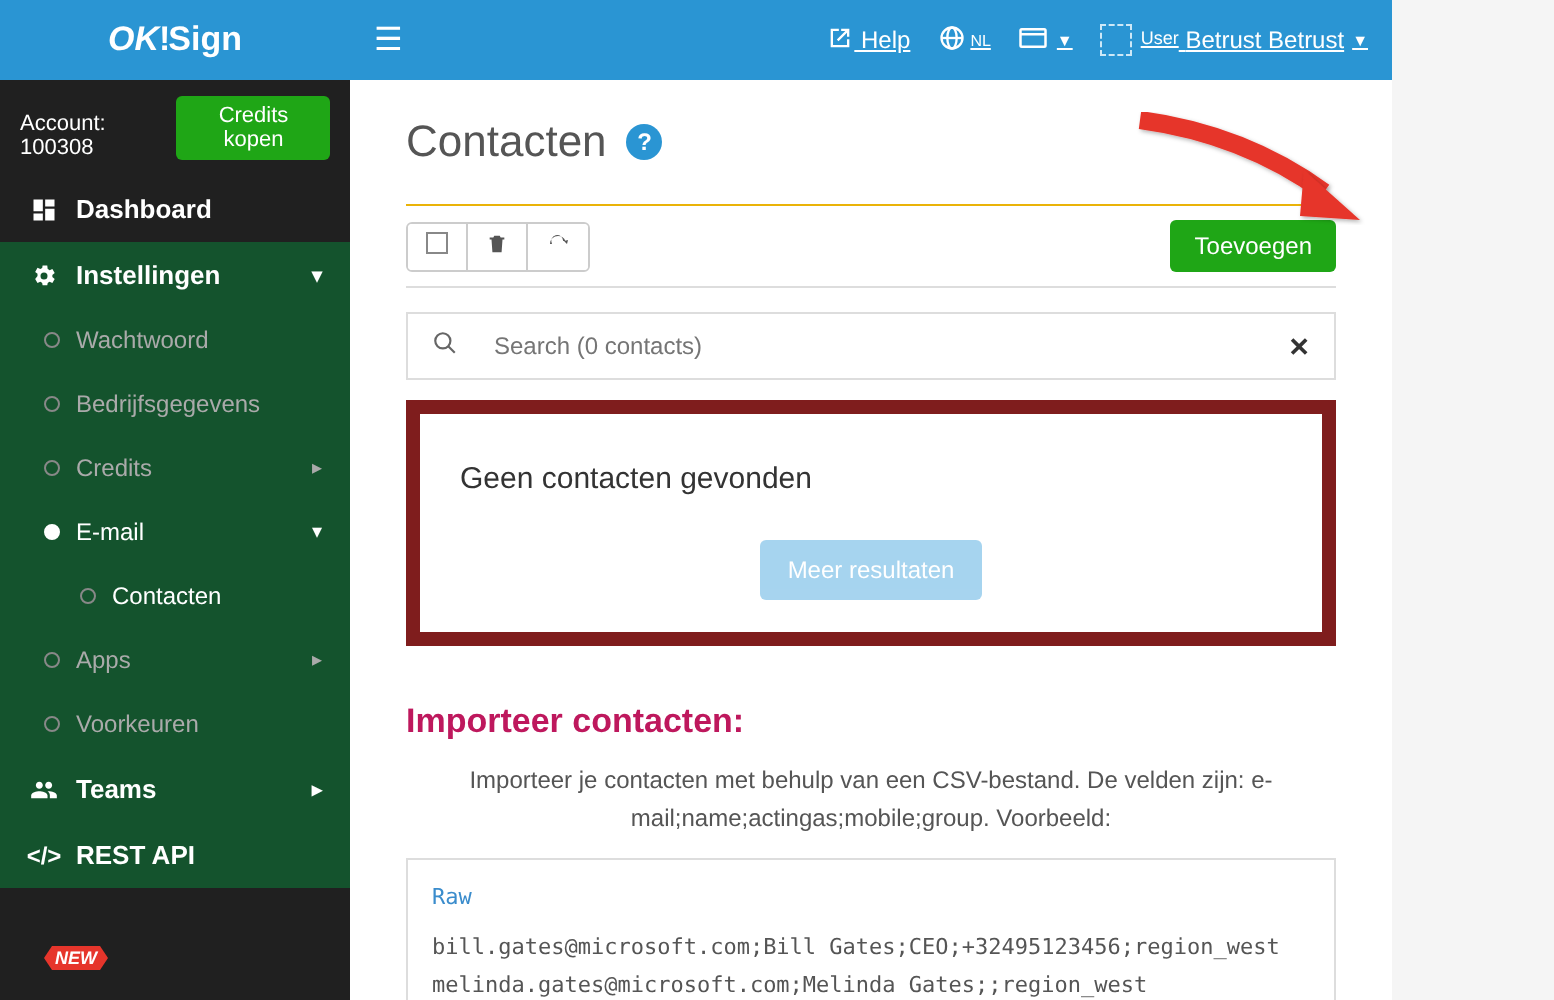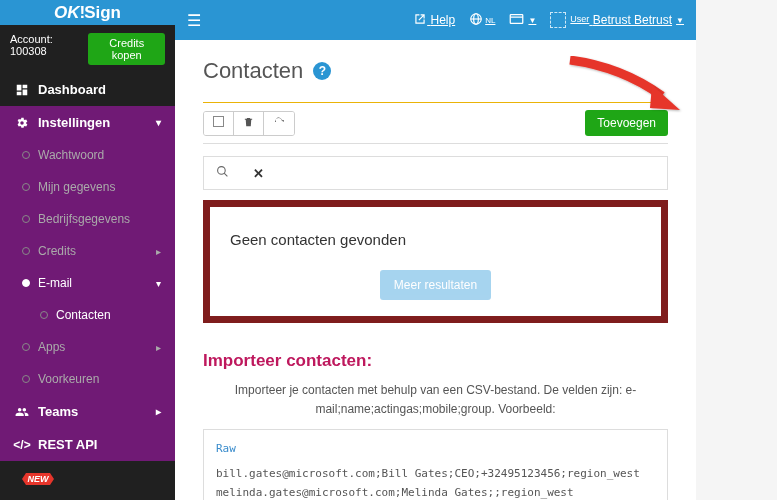--- a/index.html
+++ b/index.html
@@ -4,35 +4,35 @@
   <style>
     * { box-sizing: border-box; margin: 0; padding: 0; }
     body { font-family: -apple-system, BlinkMacSystemFont, "Segoe UI", Arial, sans-serif; font-size: 13px; color: #333; background: #f5f5f5; overflow: hidden; }
     .app { display: flex; height: 500px; width: 696px; }
     
     
     .sidebar { width: 175px; background: #202020; color: #ccc; display: flex; flex-direction: column; flex-shrink: 0; }
     .brand { background: #2a95d3; color: #fff; height: 40px; display: flex; align-items: center; justify-content: center; font-size: 17px; font-weight: 700; }
     .brand-ok { font-style: italic; }
     .brand-exc { letter-spacing: -1px; }
-    .account-row { display: flex; align-items: flex-start; justify-content: space-between; padding: 8px 10px; font-size: 11px; }
+    .account-row { display: flex; align-items: flex-end; justify-content: space-between; padding: 8px 10px; font-size: 11px; }
     .account-text { color: #fff; }
     .btn-green-sm { background: #1fa616; color: #fff; border: none; border-radius: 3px; padding: 4px 6px; font-size: 11px; cursor: pointer; }
     .nav { list-style: none; }
     .nav-item { display: flex; align-items: center; padding: 9px 14px; color: #ccc; font-size: 13px; cursor: pointer; }
     .nav-item.top { font-weight: 600; color: #fff; }
     .nav-item .ico { width: 16px; display: inline-flex; justify-content: center; margin-right: 8px; font-size: 12px; }
     .nav-item .chev { margin-left: auto; font-size: 10px; }
     .nav-sub .nav-item { padding-left: 22px; font-size: 12px; color: #aaa; }
     .nav-sub2 .nav-item { padding-left: 40px; font-size: 12px; }
     .nav-item.active-open { color: #fff; }
     .nav-item.active-leaf { color: #fff; }
     .circ { display: inline-block; width: 8px; height: 8px; border: 1.5px solid #888; border-radius: 50%; margin-right: 8px; }
     .circ.full { background: #fff; border-color: #fff; }
-    .separator-section { background: #701a75; }
+    .separator-section { background: #14532d; }
     .badge-new { margin-left: 6px; }
     
     
     .main { flex: 1; display: flex; flex-direction: column; }
     .topbar { background: #2a95d3; color: #fff; height: 40px; display: flex; align-items: center; padding: 0 12px; }
     .topbar .hamburger { cursor: pointer; font-size: 16px; }
     .topbar .spacer { flex: 1; }
     .topbar .tb-item { margin-left: 14px; font-size: 12px; display: flex; align-items: center; cursor: pointer; text-decoration: underline; }
     .topbar .tb-ico { font-size: 14px; }
     .topbar .tb-sup { font-size: 8px; vertical-align: super; margin-left: 2px; }
@@ -100,24 +100,20 @@
               <path d="M19.14 12.94a7.07 7.07 0 000-1.88l2.03-1.58-2-3.46-2.39.96a7.03 7.03 0 00-1.62-.94L14.8 3h-4l-.36 2.04c-.58.23-1.12.54-1.62.94l-2.39-.96-2 3.46 2.03 1.58a7.07 7.07 0 000 1.88L4.43 14.5l2 3.46 2.39-.96c.5.4 1.04.71 1.62.94L10.8 20h4l.36-2.04c.58-.23 1.12-.54 1.62-.94l2.39.96 2-3.46-2.03-1.58zM12 15a3 3 0 110-6 3 3 0 010 6z"></path>
             </svg>
         </span>
         <span>Instellingen</span>
         <span class="chev">▾</span>
       </li>
       <ul class="nav nav-sub">
         <li class="nav-item">
             <span class="circ"></span>
             <span>Wachtwoord</span>
-          </li>
-        <li class="nav-item">
-            <span class="circ"></span>
-            <span>Mijn gegevens</span>
           </li>
         <li class="nav-item">
             <span class="circ"></span>
             <span>Bedrijfsgegevens</span>
           </li>
         <li class="nav-item">
             <span class="circ"></span>
             <span>Credits</span>
             <span class="chev">▸</span>
           </li>
@@ -229,20 +225,21 @@
         <button class="btn-add">Toevoegen</button>
       </div>
 
       <div class="search-row">
         <span class="search-ico">
           <svg width="13" height="13" viewBox="0 0 24 24" fill="none" stroke="currentColor" stroke-width="2">
               <circle cx="10" cy="10" r="7"></circle>
               <line x1="21" y1="21" x2="15" y2="15"></line>
             </svg>
         </span>
+        <input class="search-input" placeholder="Search (0 contacts)" style="">
         <span class="search-clear">✕</span>
       </div>
 
       <div class="empty-box">
         <div class="empty-text">Geen contacten gevonden</div>
         <button class="btn-more">Meer resultaten</button>
       </div>
 
       <h2 class="section-h">Importeer contacten:</h2>
       <p class="desc">Importeer je contacten met behulp van een CSV-bestand. De velden zijn: e-mail;name;actingas;mobile;group. Voorbeeld:</p>

